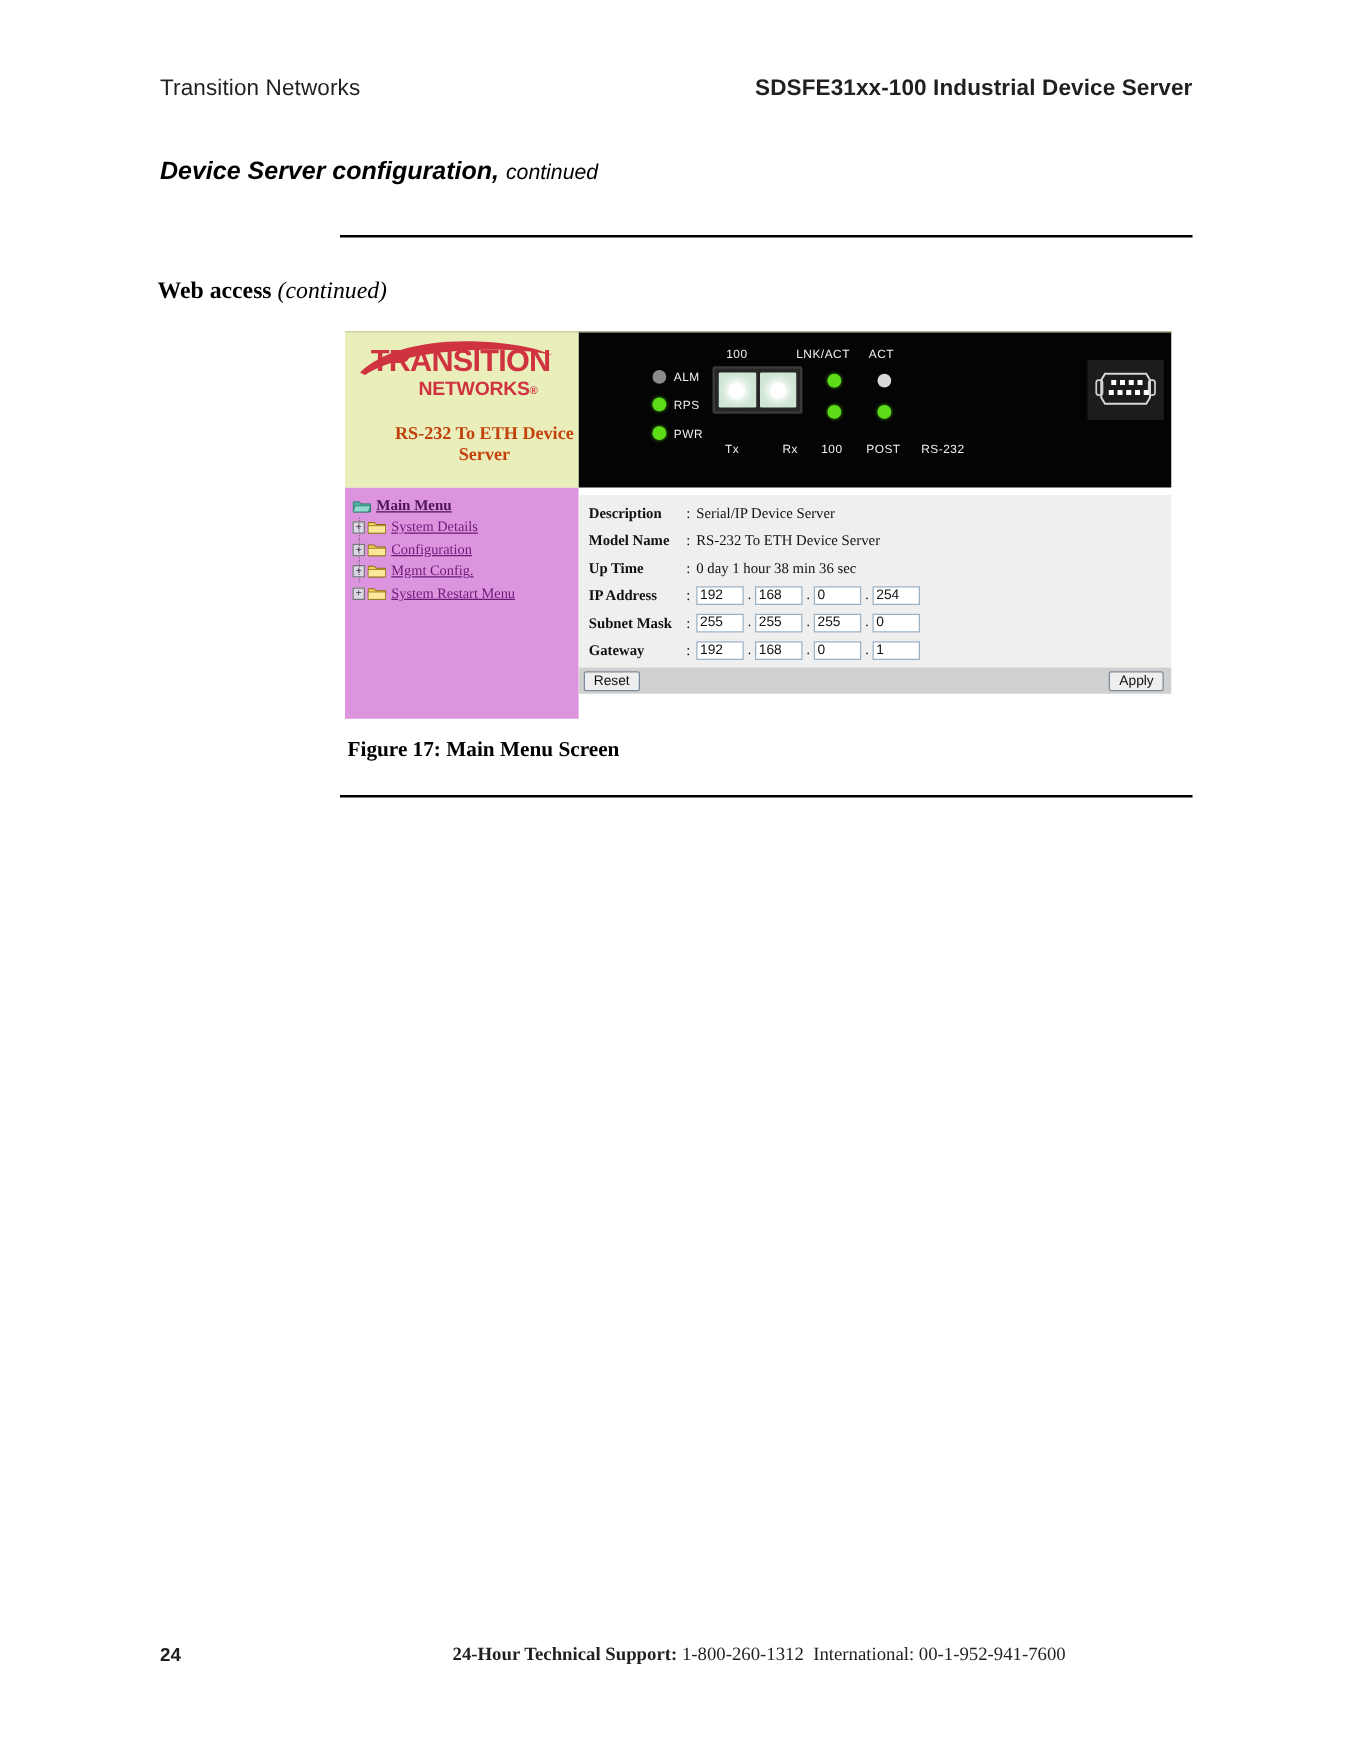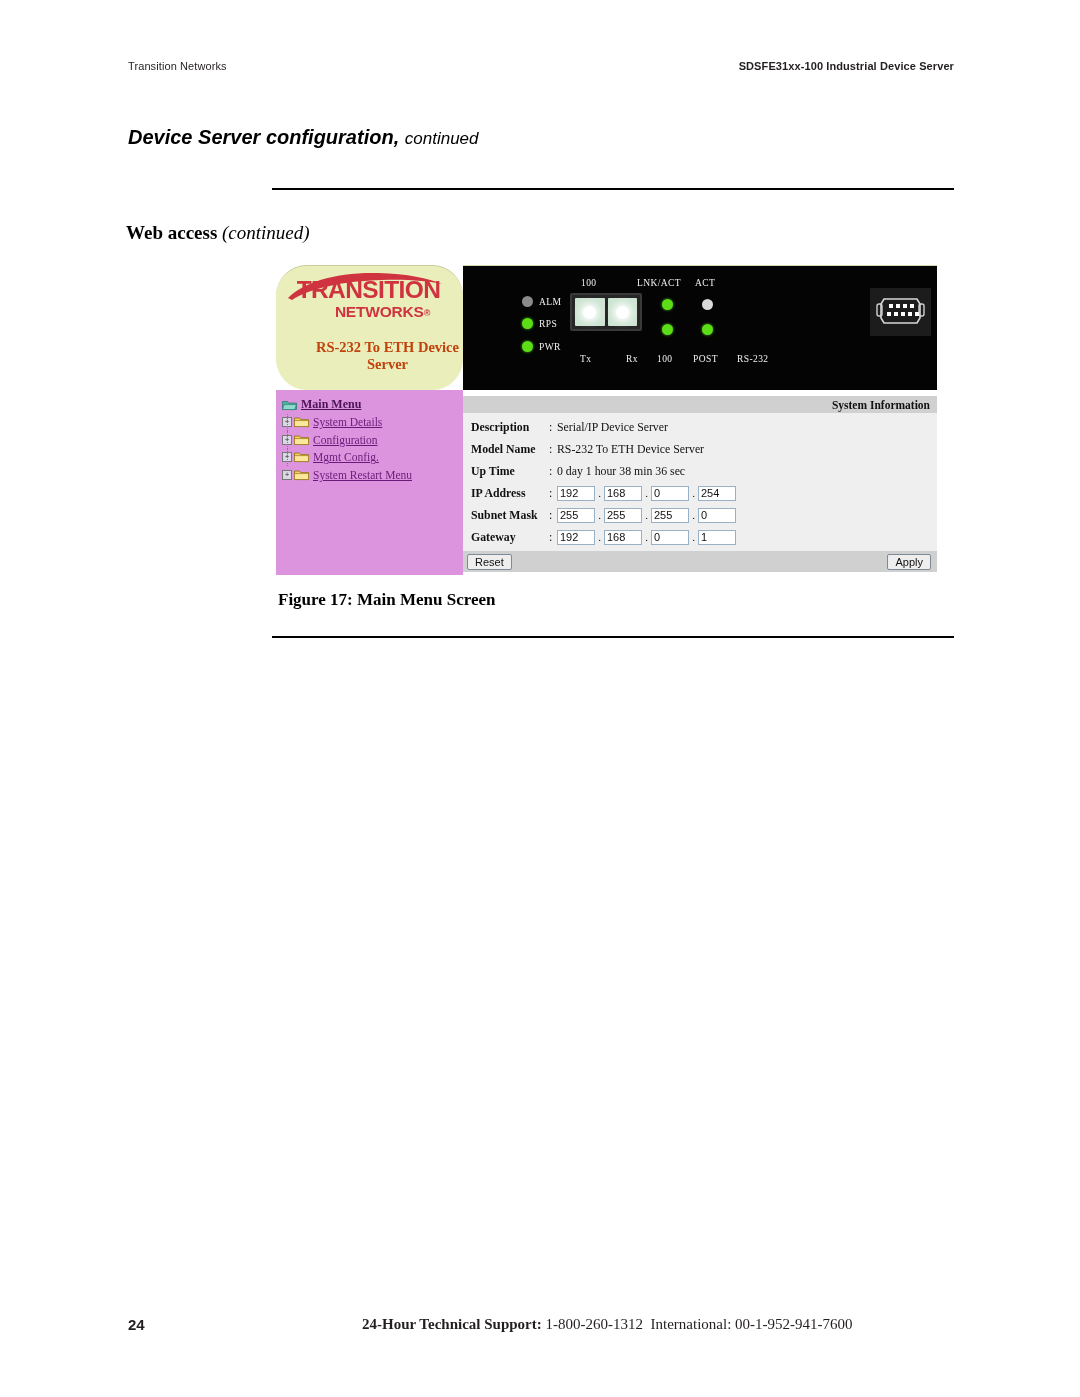--- a/index.html
+++ b/index.html
@@ -18,21 +18,21 @@
   
   .runhead {
     position: absolute;
     top: 60px;
     left: 128px;
     width: 826px;
     display: flex;
     justify-content: space-between;
     align-items: baseline;
     font-family: "Liberation Sans", sans-serif;
-    font-size: 11px;
+    font-size: 18px;
     color: #231f20;
     letter-spacing: .1px;
   }
   .runhead-right { font-weight: 600; }
 
   .chapter-title {
     position: absolute;
     top: 126px;
     left: 128px;
     font-family: "Liberation Sans", sans-serif;
@@ -88,21 +88,20 @@
     display: flex;
     height: 125px;
   }
   .brandbox {
     width: 187px;
     height: 125px;
     background: #eaeeba;
     position: relative;
     box-sizing: border-box;
     border-top: 1px solid #c9cd9a;
-    border-radius: 31px;
   }
   .logo-wrap {
     position: absolute;
     top: 12px;
     left: 0;
     width: 187px;
     text-align: center;
   }
   .logo-transition {
     font-family: "Liberation Sans", sans-serif;
@@ -149,21 +148,21 @@
 
   .ledpanel {
     flex: 1;
     background: #040404;
     position: relative;
     border-top: 1px solid #d6d6b0;
   }
   .led-lbl {
     position: absolute;
     color: #f2f2f2;
-    font-family: Liberation Serif, serif;
+    font-family: Liberation Sans, sans-serif;
     font-size: 9.5px;
     letter-spacing: .4px;
     white-space: nowrap;
   }
   .led {
     position: absolute;
     width: 11px;
     height: 11px;
     border-radius: 50%;
   }
@@ -520,23 +519,20 @@
         <svg class="folder" viewBox="0 0 15 12">
           <path d="M0.5 2 h5 l1.2 1.6 h7.8 v7 h-14 z" fill="#f3cf5a" stroke="#8a6a12" stroke-width=".8"></path>
           <path d="M0.5 4.6 h14 v5.9 h-14 z" fill="#fbe79a" stroke="#8a6a12" stroke-width=".6"></path>
         </svg>
         <span class="tree-label">System Restart Menu</span>
       </div>
     </div>
 
     <div class="content">
 
-      <div class="sysinfo-bar">
-        <span>System Information</span>
-      </div>
 
       <div class="info-body">
 
         <div class="info-row">
           <span class="info-key">Description</span>
           <span class="info-colon">:</span>
           <span class="info-val">Serial/IP Device Server</span>
         </div>
 
         <div class="info-row">

